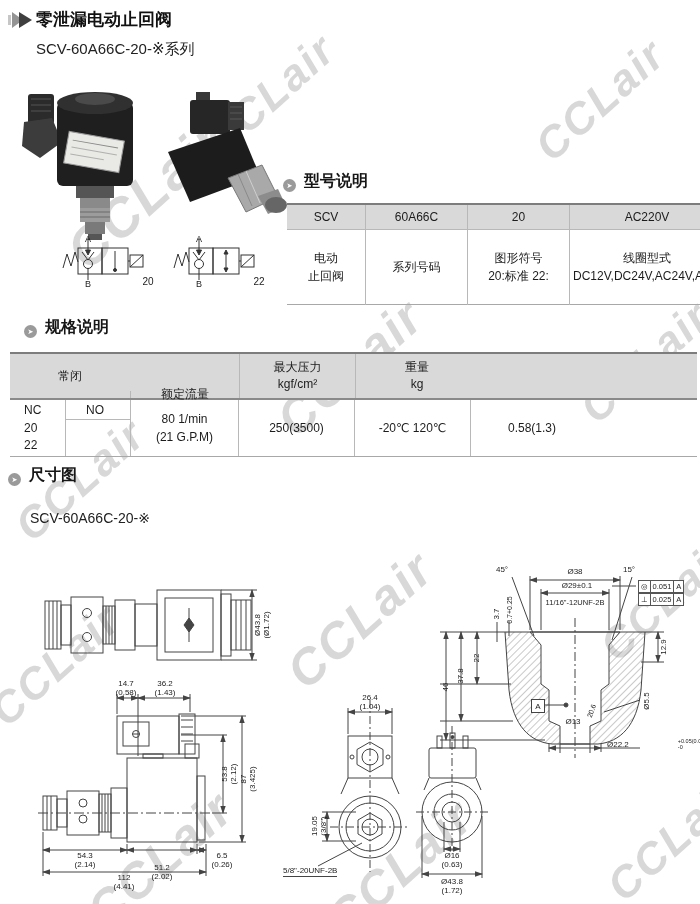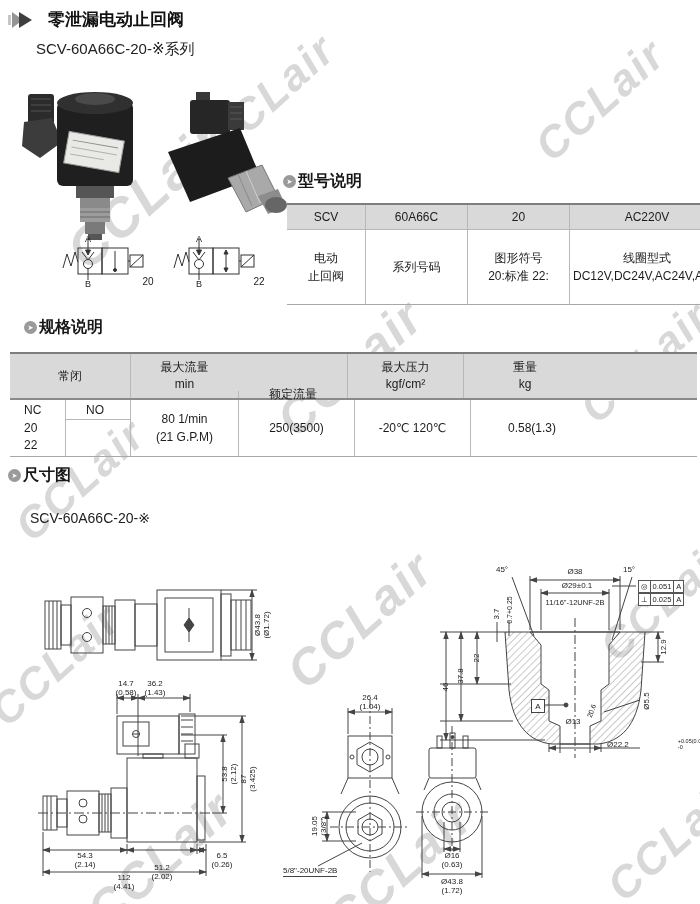--- a/index.html
+++ b/index.html
@@ -2,24 +2,24 @@
 <html><head>
 <meta charset="utf-8">
 <style>
   html,body{margin:0;padding:0;background:#fff;}
   .page{position:relative;width:700px;height:904px;background:#ffffff;overflow:hidden;
         font-family:"Liberation Sans","DejaVu Sans",sans-serif;color:#1c1c1c;}
   
   .wm{position:absolute;font-style:italic;font-weight:bold;color:rgba(178,178,178,0.5);
       transform:translate(-50%,-50%) rotate(-42deg);letter-spacing:2px;white-space:nowrap;pointer-events:none;}
   
-  .title-row{position:absolute;left:8px;top:8px;display:flex;align-items:center;gap:12px;}
+  .title-row{position:absolute;left:8px;top:8px;display:flex;align-items:center;gap:0;}
   .title-text{font-size:17px;font-weight:bold;color:#111;}
   .subtitle{position:absolute;left:36px;top:40px;font-size:15px;color:#222;}
-  .sec{position:absolute;display:flex;align-items:center;gap:2px;}
+  .sec{position:absolute;display:flex;align-items:flex-end;gap:8px;}
   .sec-bullet{width:13px;height:13px;border-radius:50%;background:#9a9a9a;color:#fff;
       font-size:7px;display:flex;align-items:center;justify-content:center;line-height:1;}
   .sec-text{font-size:16px;font-weight:bold;color:#161616;}
   .dim-model{position:absolute;left:30px;top:510px;font-size:14px;color:#222;}
   
   .model-table{position:absolute;left:287px;top:203px;width:410px;border-collapse:collapse;
       border-top:2px solid #7d7d7d;border-bottom:1px solid #a8a8a8;table-layout:fixed;}
   .model-table td{border-left:1px solid #b8b8b8;font-size:12px;text-align:center;padding:2px 3px;vertical-align:middle;}
   .model-table td:first-child{border-left:none;}
   .model-table tr.th-row td{background:#d9d9d9;height:20px;border-bottom:1px solid #b8b8b8;}
@@ -118,22 +118,20 @@
 20:标准   22:</td>
       <td class="ml">线圈型式
 DC12V,DC24V,AC24V,AC110V,AC220V,AC380V</td>
     </tr>
   </tbody>
     </table>
 
   <div class="spec">
     <div class="spec-header">
       <div class="c-closed">常闭</div>
-      <div class="c1">最大流量
-min</div>
       <div class="c2">额定流量</div>
       <div class="c3">最大压力
 kgf/cm²</div>
       <div class="c5">重量
 kg</div>
     </div>
     <div class="spec-body">
       <div class="spec-c1">
         <span class="vline"></span>
         <span class="hline"></span>
@@ -407,21 +405,21 @@
   <span class="sym-label sym-num" style="left:148px;top:281px">20</span>
   <span class="sym-label" style="left:199px;top:239px">A</span>
   <span class="sym-label" style="left:199px;top:284px">B</span>
   <span class="sym-label sym-num" style="left:259px;top:281px">22</span>
 
   <span class="dim rot" style="left:262px;top:625px">Ø43.8
 (Ø1.72)</span>
 
   <span class="dim" style="left:126px;top:688px">14.7
 (0.58)</span>
-  <span class="dim" style="left:155px;top:688px">36.2
+  <span class="dim" style="left:165px;top:688px">36.2
 (1.43)</span>
   <span class="dim rot" style="left:229px;top:774px">53.8
 (2.12)</span>
   <span class="dim rot" style="left:248px;top:779px">87
 (3.425)</span>
   <span class="dim" style="left:85px;top:860px">54.3
 (2.14)</span>
   <span class="dim" style="left:162px;top:872px">51.2
 (2.02)</span>
   <span class="dim" style="left:222px;top:860px">6.5

